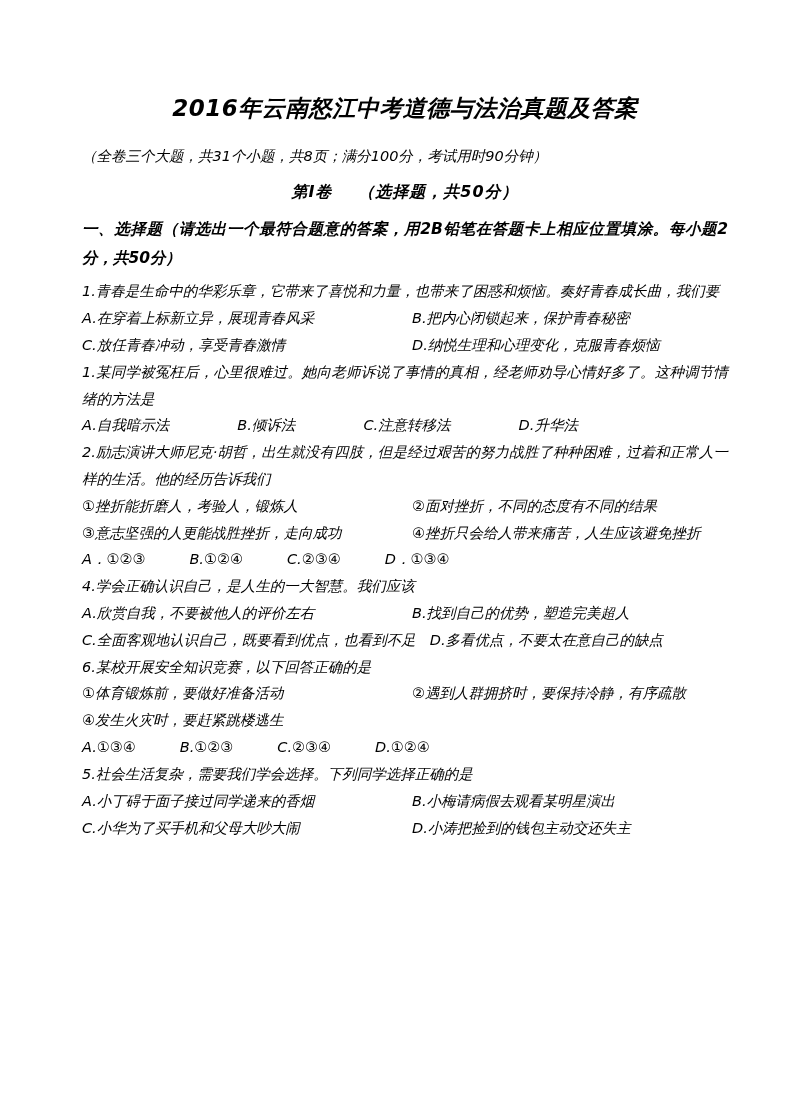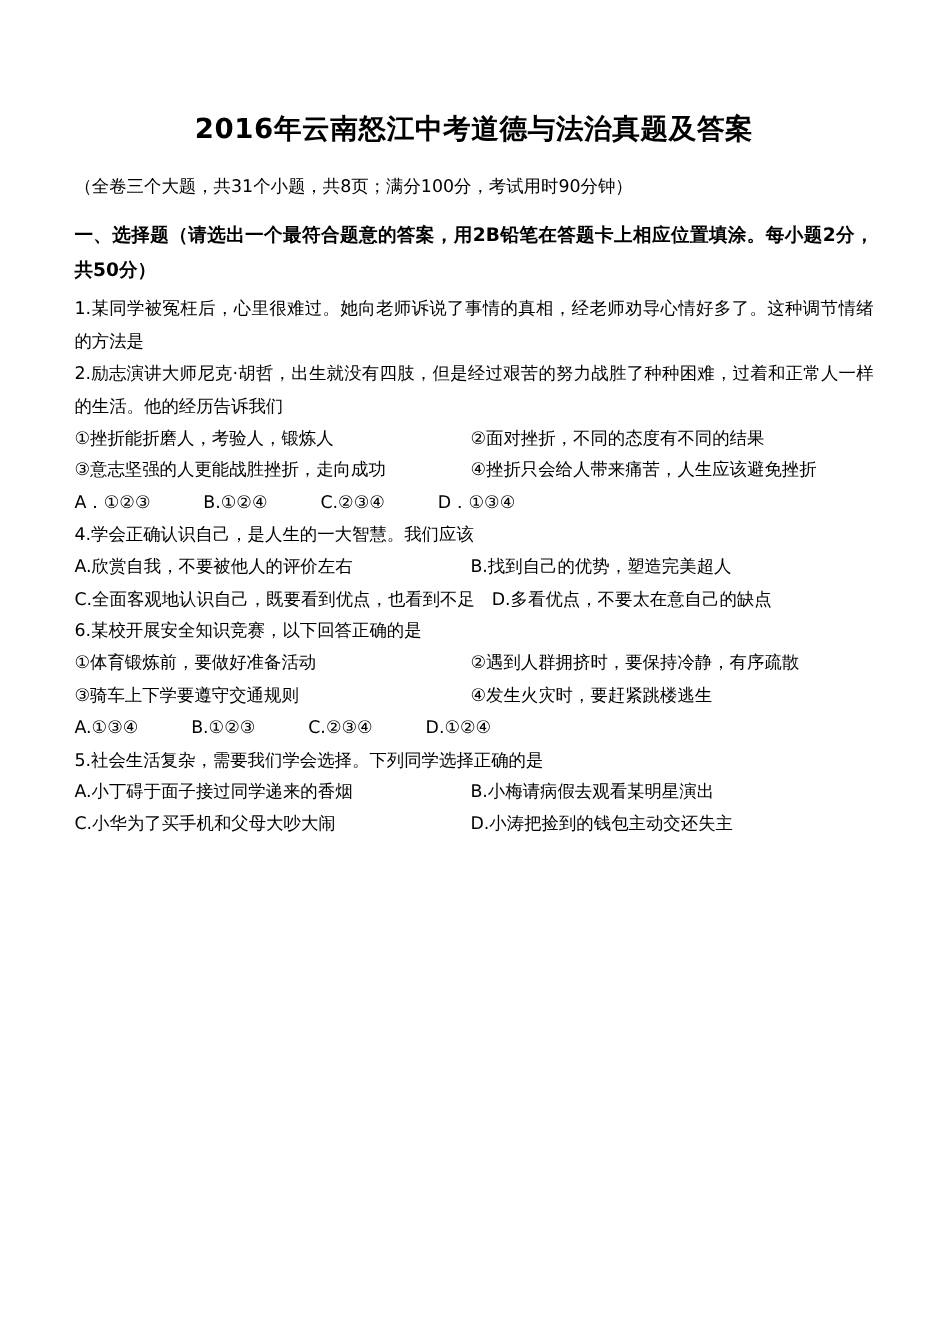--- a/index.html
+++ b/index.html
@@ -10,21 +10,22 @@
   body {
     width: 790px;
     min-height: 1119px;
     font-family: "DejaVu Sans", "Liberation Sans", sans-serif;
     color: #000000;
   }
   .page {
     width: 790px;
     min-height: 1119px;
     box-sizing: border-box;
-    padding: 78px 62px 40px 62px;
+    padding: 78px 62px 40px 82px;
+    font-style: italic;
   }
   .doc-title {
     text-align: center;
     font-size: 23px;
     font-weight: bold;
     letter-spacing: 0.5px;
     margin: 14px 0 22px 0;
     line-height: 1.4;
   }
   .subtitle {
@@ -83,26 +84,43 @@
 </style>
 </head>
 <body>
 
 <div class="page">
 
   <h1 class="doc-title">2016年云南怒江中考道德与法治真题及答案</h1>
 
   <p class="subtitle">（全卷三个大题，共31个小题，共8页；满分100分，考试用时90分钟）</p>
 
+  <p class="section-head">
+    <span>第Ⅰ卷</span><span class="gap"></span><span>（选择题，共50分）</span>
+  </p>
 
   <p class="part-head">一、选择题（请选出一个最符合题意的答案，用2B铅笔在答题卡上相应位置填涂。每小题2分，共50分）</p>
 
+  <div class="q-block">
+    <p class="q-stem">1.青春是生命中的华彩乐章，它带来了喜悦和力量，也带来了困惑和烦恼。奏好青春成长曲，我们要</p>
+    <div class="row-2col">
+      <span class="c1">A.在穿着上标新立异，展现青春风采</span>
+      <span class="c2">B.把内心闭锁起来，保护青春秘密</span>
+    </div>
+    <div class="row-2col">
+      <span class="c1">C.放任青春冲动，享受青春激情</span>
+      <span class="c2">D.纳悦生理和心理变化，克服青春烦恼</span>
+    </div>
+  </div>
 
   <div class="q-block">
     <p class="q-stem">1.某同学被冤枉后，心里很难过。她向老师诉说了事情的真相，经老师劝导心情好多了。这种调节情绪的方法是</p>
+    <p class="opts">
+      <span class="opt">A.自我暗示法</span><span class="sp-xl"></span><span class="opt">B.倾诉法</span><span class="sp-xl"></span><span class="opt">C.注意转移法</span><span class="sp-xl"></span><span class="opt">D.升华法</span>
+    </p>
   </div>
 
   <div class="q-block">
     <p class="q-stem">2.励志演讲大师尼克·胡哲，出生就没有四肢，但是经过艰苦的努力战胜了种种困难，过着和正常人一样的生活。他的经历告诉我们</p>
     <div class="row-2col">
       <span class="c1">①挫折能折磨人，考验人，锻炼人</span>
       <span class="c2">②面对挫折，不同的态度有不同的结果</span>
     </div>
     <div class="row-2col">
       <span class="c1">③意志坚强的人更能战胜挫折，走向成功</span>
@@ -124,21 +142,20 @@
     </p>
   </div>
 
   <div class="q-block">
     <p class="q-stem">6.某校开展安全知识竞赛，以下回答正确的是</p>
     <div class="row-2col">
       <span class="c1">①体育锻炼前，要做好准备活动</span>
       <span class="c2">②遇到人群拥挤时，要保持冷静，有序疏散</span>
     </div>
     <div class="row-2col">
-      <span class="c1">③骑车上下学要遵守交通规则</span>
       <span class="c2">④发生火灾时，要赶紧跳楼逃生</span>
     </div>
     <p class="opts">
       <span class="opt">A.①③④</span><span class="sp-lg"></span><span class="opt">B.①②③</span><span class="sp-lg"></span><span class="opt">C.②③④</span><span class="sp-lg"></span><span class="opt">D.①②④</span>
     </p>
   </div>
 
   <div class="q-block">
     <p class="q-stem">5.社会生活复杂，需要我们学会选择。下列同学选择正确的是</p>
     <div class="row-2col">

